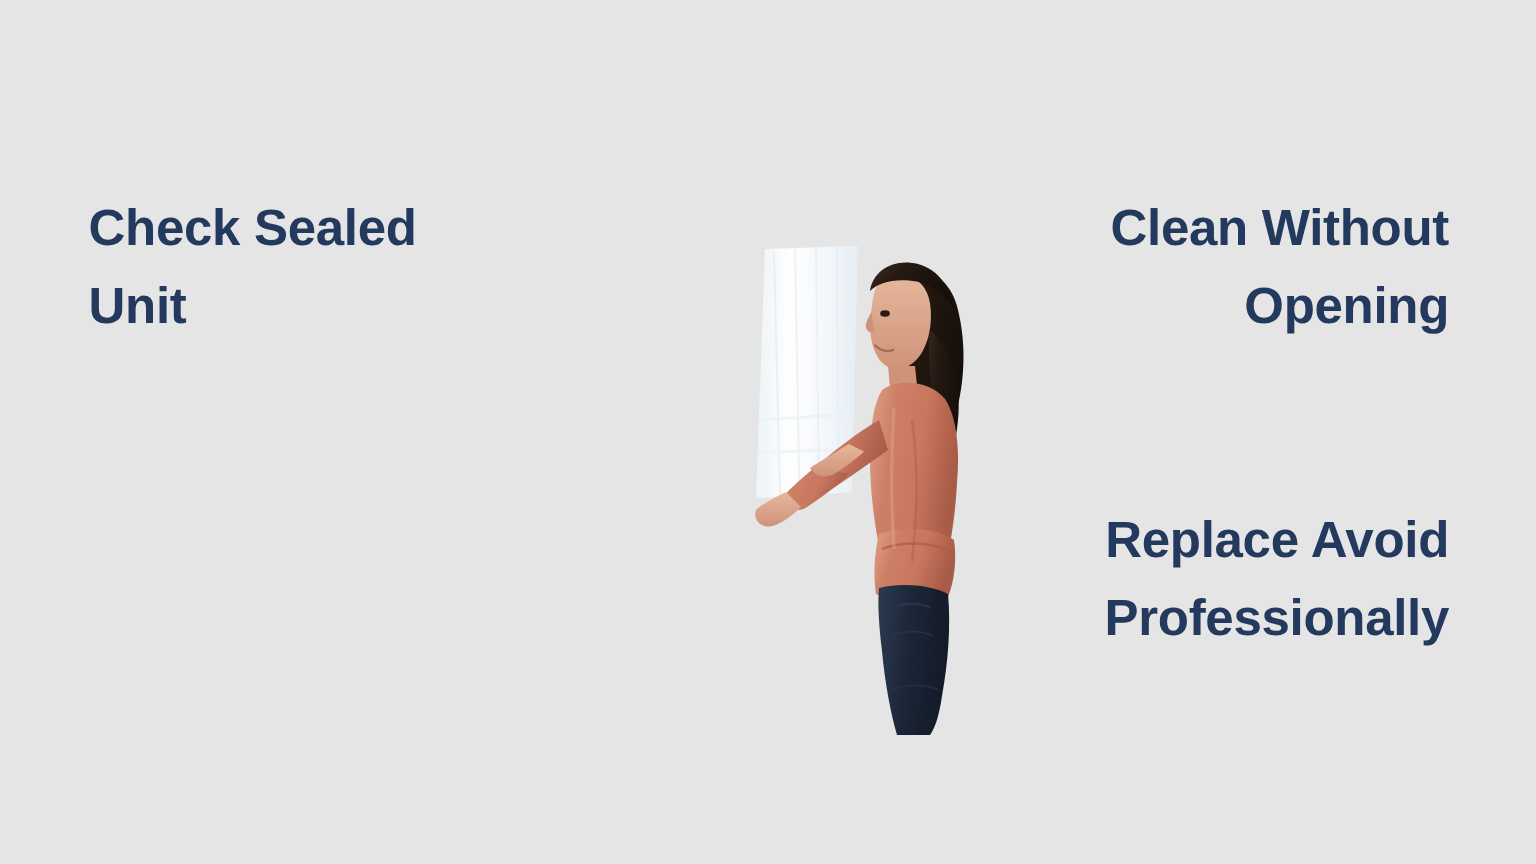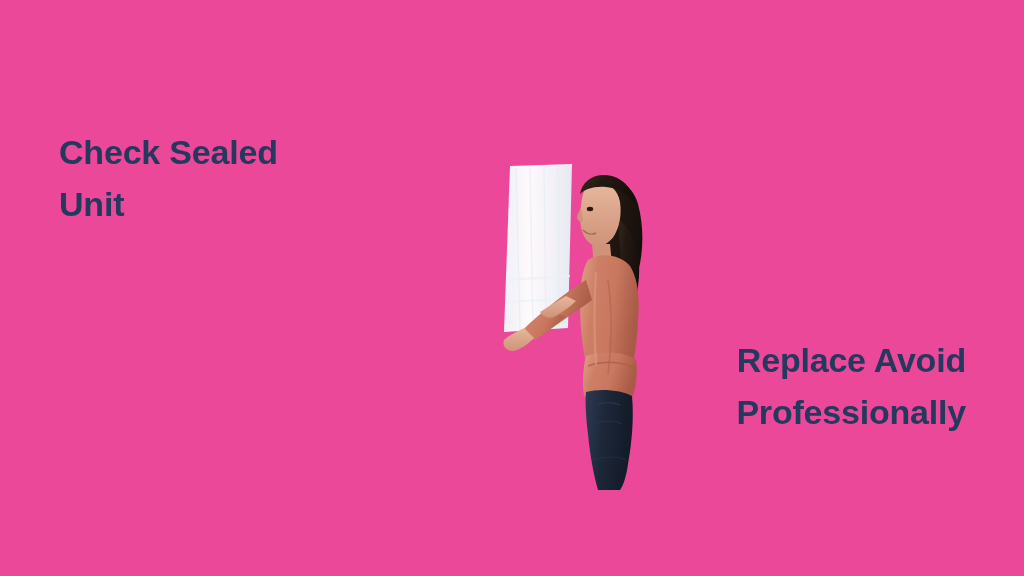--- a/index.html
+++ b/index.html
@@ -11,21 +11,21 @@
     width: 1024px;
     height: 576px;
     overflow: hidden;
     font-family: "Liberation Sans", sans-serif;
   }
 
   .slide {
     position: relative;
     width: 1024px;
     height: 576px;
-    background: #ec4899;
+    background: #e5e5e5;
     overflow: hidden;
   }
 
   
   .callout {
     position: absolute;
     font-family: "Liberation Sans", sans-serif;
     font-weight: bold;
     font-size: 34px;
     line-height: 52px;
@@ -49,20 +49,22 @@
   .figure-svg { display: block; width: 200px; height: 330px; }
 </style>
 </head>
 <body>
 
 <div class="slide">
 
   <div class="callout left row-top">Check Sealed
 Unit</div>
 
+  <div class="callout right row-top">Clean Without
+Opening</div>
 
 
   <div class="callout right row-bottom">Replace Avoid
 Professionally</div>
 
   <div class="figure-wrap">
     <svg class="figure-svg" viewBox="0 0 200 330" xmlns="http://www.w3.org/2000/svg">
       <defs>
         <linearGradient id="gCurtain" x1="0" y1="0" x2="1" y2="0">
           <stop offset="0%" stop-color="#eef4f8"></stop>

